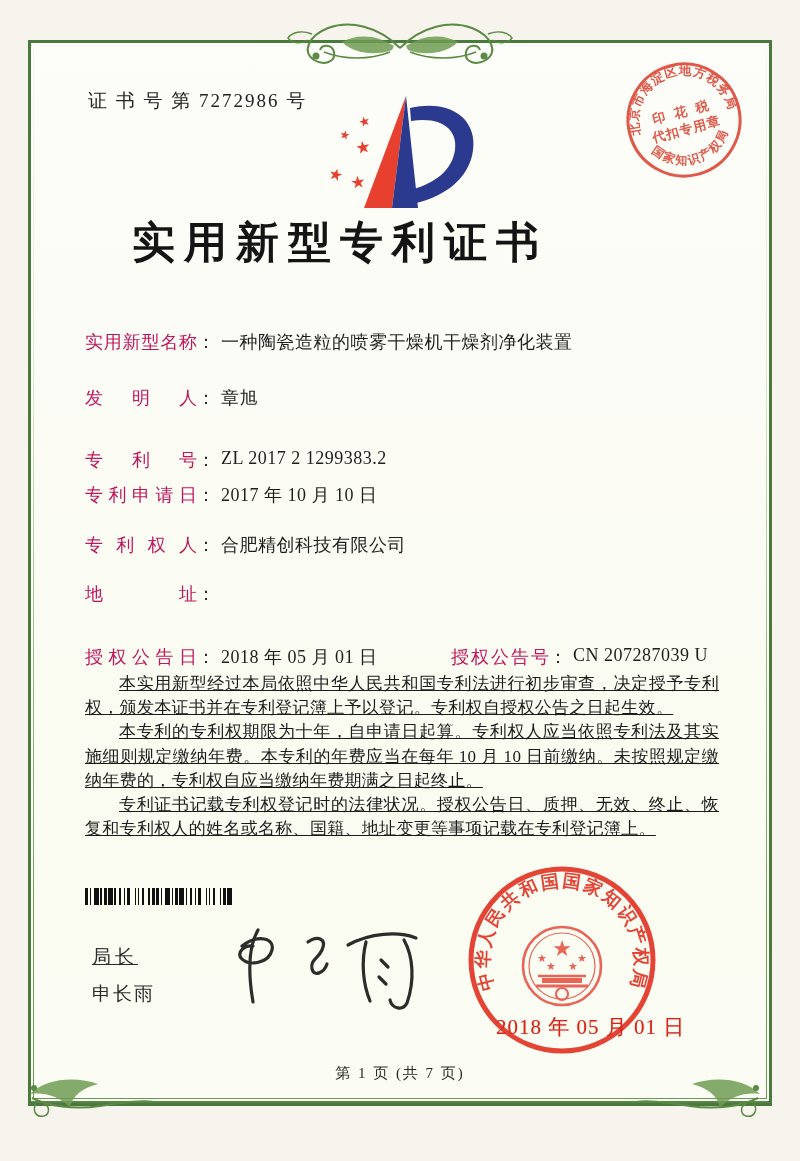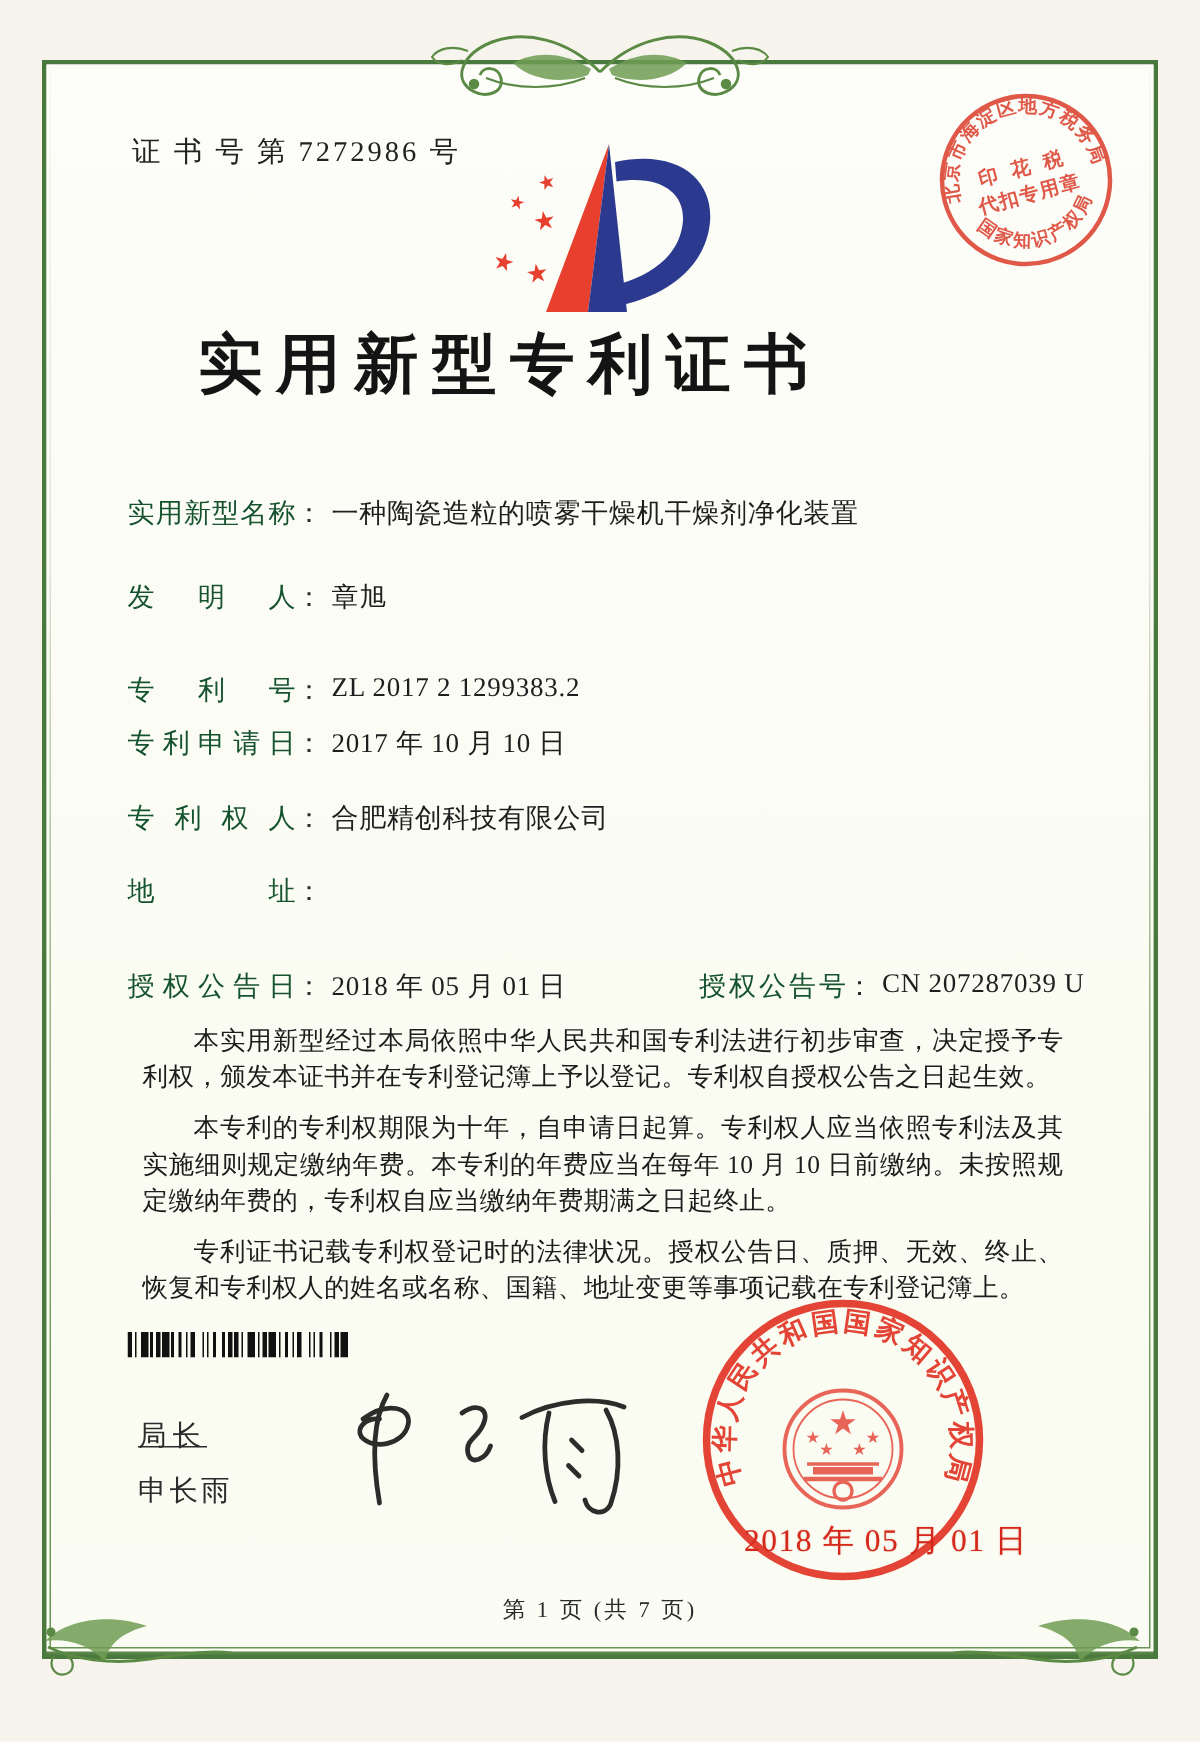--- a/index.html
+++ b/index.html
@@ -39,33 +39,33 @@
   .logo{position:absolute;left:324px;top:90px;z-index:3;}
   .title{
     position:absolute;left:0;top:214px;width:680px;z-index:3;
     text-align:center;font-size:43px;font-weight:bold;
     letter-spacing:9px;color:#141414;
   }
   .fields{position:absolute;left:85px;top:0;z-index:3;width:660px;}
   .frow{position:absolute;left:0;font-size:18px;display:flex;align-items:flex-start;white-space:nowrap;}
   .flabel{
     display:inline-block;width:112px;flex:none;
-    text-align:justify;text-align-last:justify;color:#14532d;
+    text-align:justify;text-align-last:justify;color:#be185d;
   }
   .colon{flex:none;padding-right:6px;}
   .fvalue{letter-spacing:.5px;color:#1e1e1e;}
   .fvalue .vline{display:block;white-space:nowrap;}
-  .grant-no{position:absolute;left:381px;top:0;display:flex;white-space:nowrap;}
+  .grant-no{position:absolute;left:366px;top:0;display:flex;white-space:nowrap;}
   .grant-no .flabel{width:98px;}
 
   .paras{
     position:absolute;left:85px;top:672px;width:634px;z-index:3;
     font-size:17px;line-height:24.2px;text-align:justify;color:#1c1c1c;
   }
-  .paras p{margin:10px;text-indent:2em;letter-spacing:.3px;}
+  .paras p{margin:0;text-indent:2em;letter-spacing:.3px;text-decoration:underline;}
 
   .barcode{
     position:absolute;left:85px;top:888px;width:214px;height:17px;z-index:3;
     display:flex;align-items:stretch;overflow:hidden;
   }
   .barcode .b{flex:none;background:#111;}
   .barcode .s{flex:none;}
 
   .sig-title{position:absolute;left:92px;top:944px;z-index:3;font-size:19px;letter-spacing:4px;text-decoration:underline;}
   .sig-name{position:absolute;left:92px;top:981px;z-index:3;font-size:19px;letter-spacing:2px;text-align:right;}

